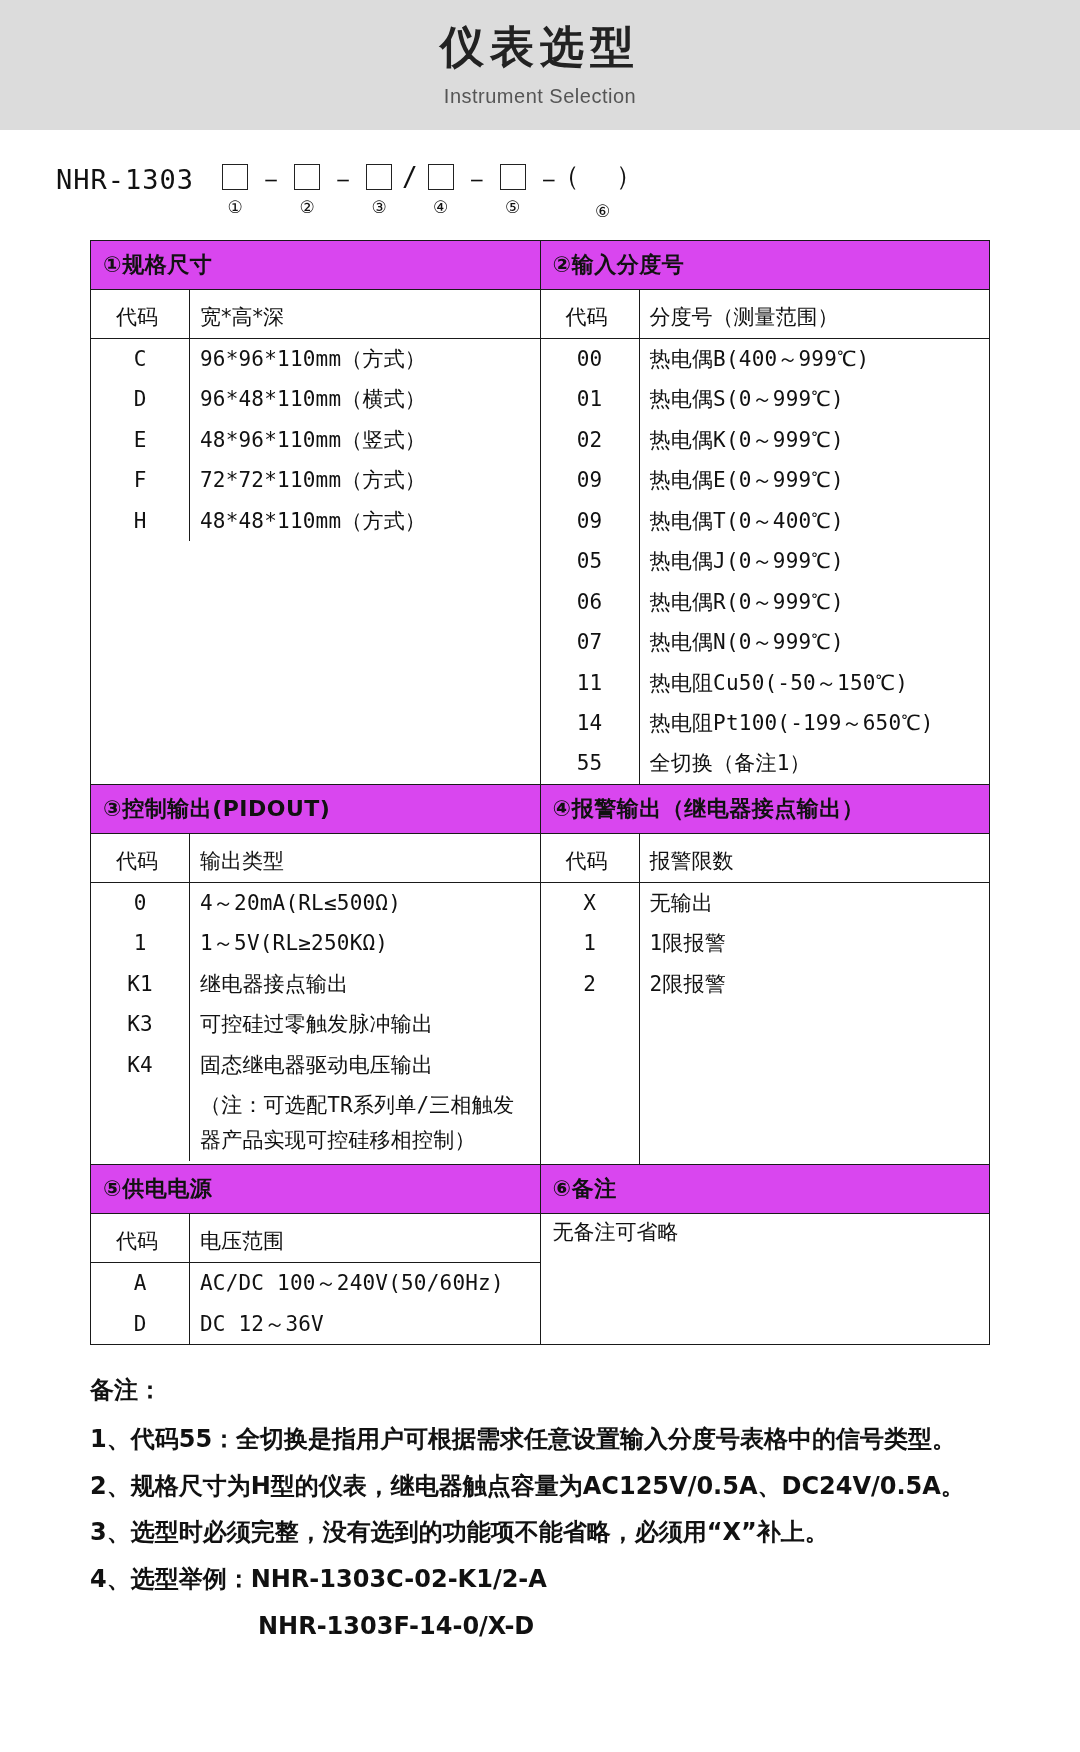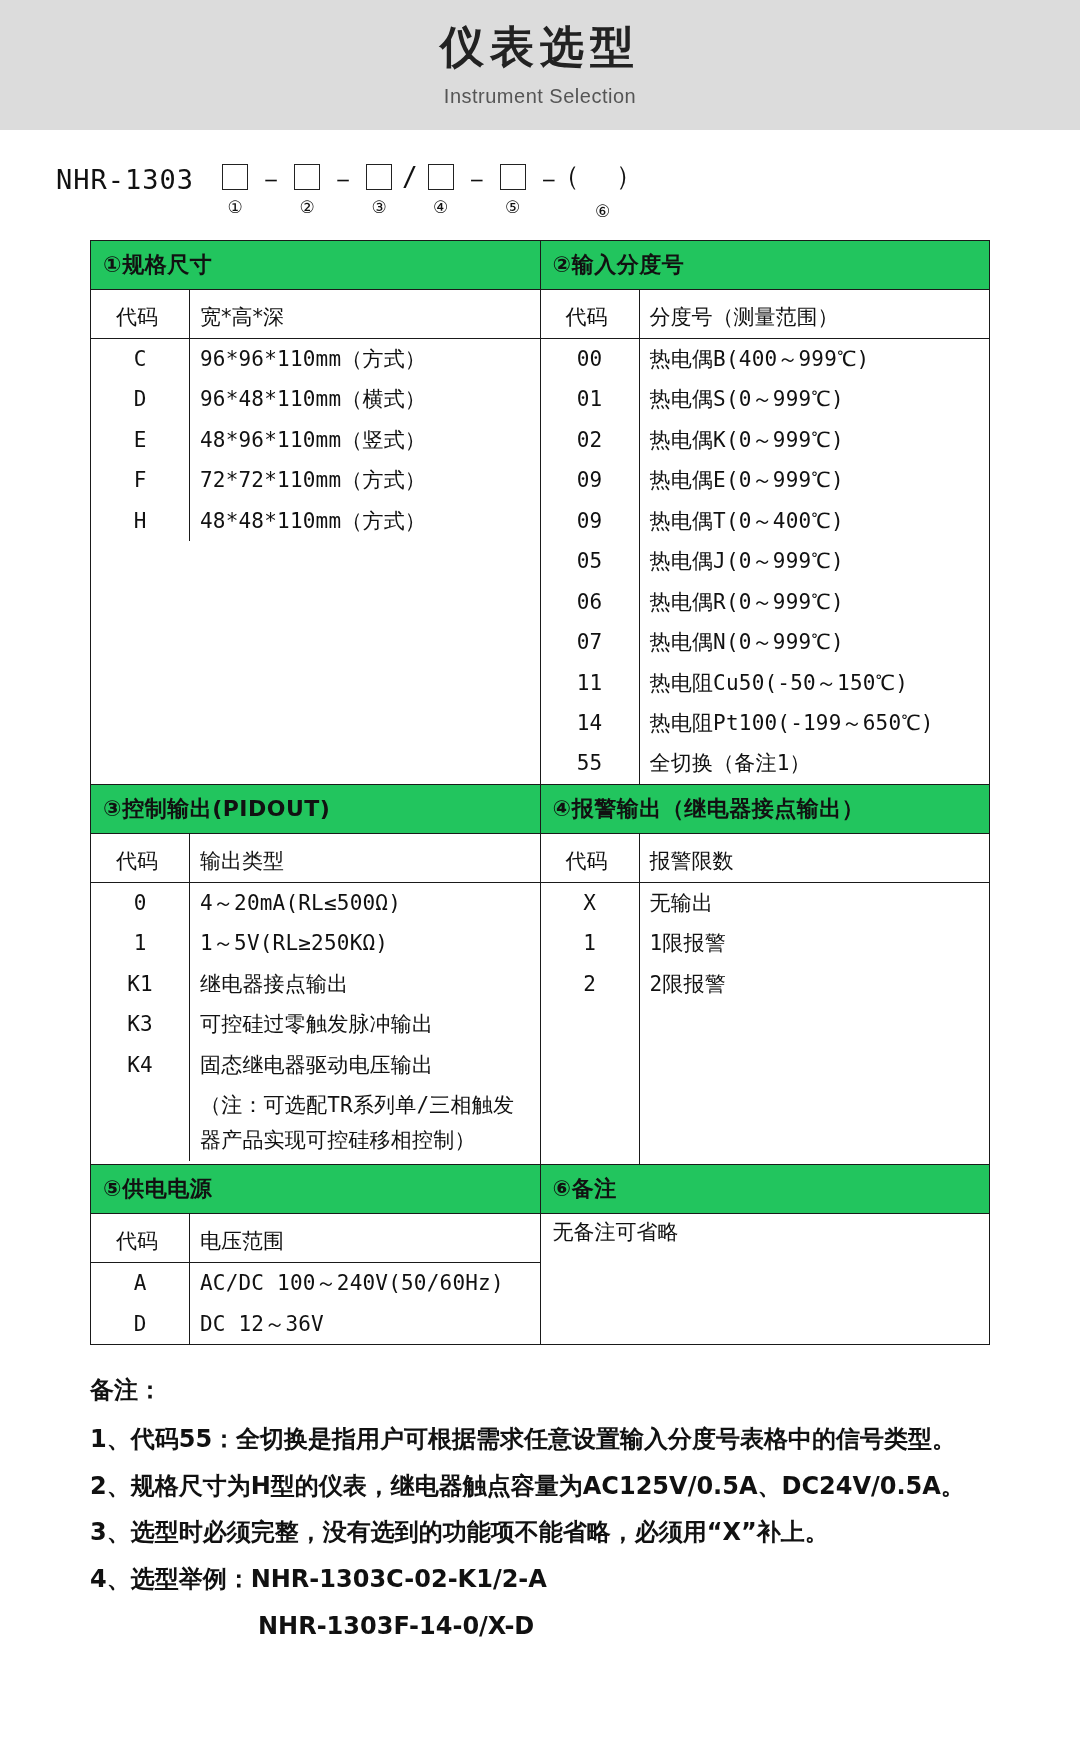--- a/index.html
+++ b/index.html
@@ -103,21 +103,21 @@
     margin: 8px auto 0 auto;
     border-collapse: collapse;
     table-layout: fixed;
   }
   .main-table td {
     border: 1.5px solid #1a1a1a;
     vertical-align: top;
     padding: 0;
   }
   .sec-head {
-    background: #22c55e;
+    background: #d946ef;
     font-family: "DejaVu Sans", "Liberation Sans", sans-serif;
     font-size: 22px;
     font-weight: bold;
     padding: 9px 10px 9px 12px !important;
     letter-spacing: 0.5px;
   }
   .inner {
     width: 100%;
     border-collapse: collapse;
     table-layout: fixed;

